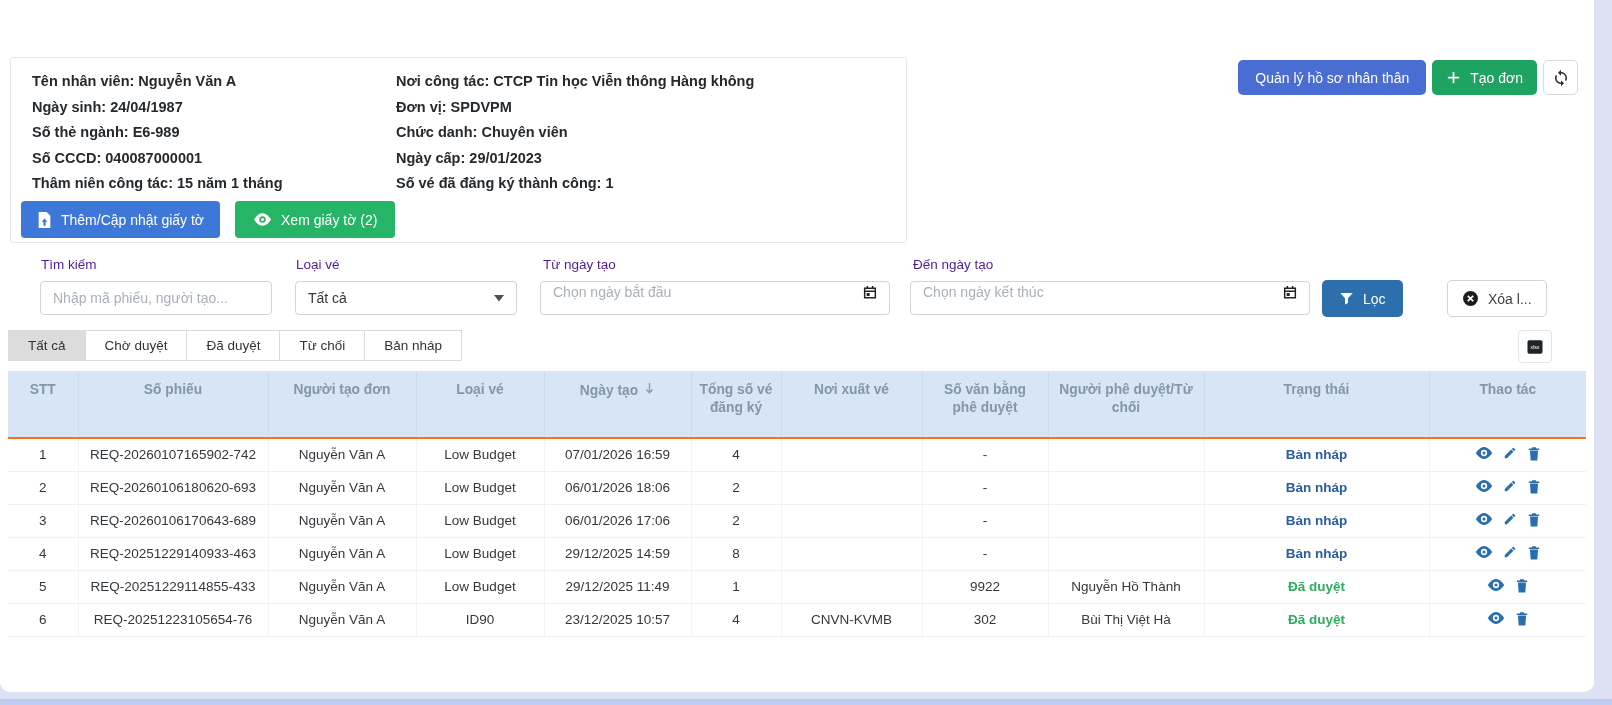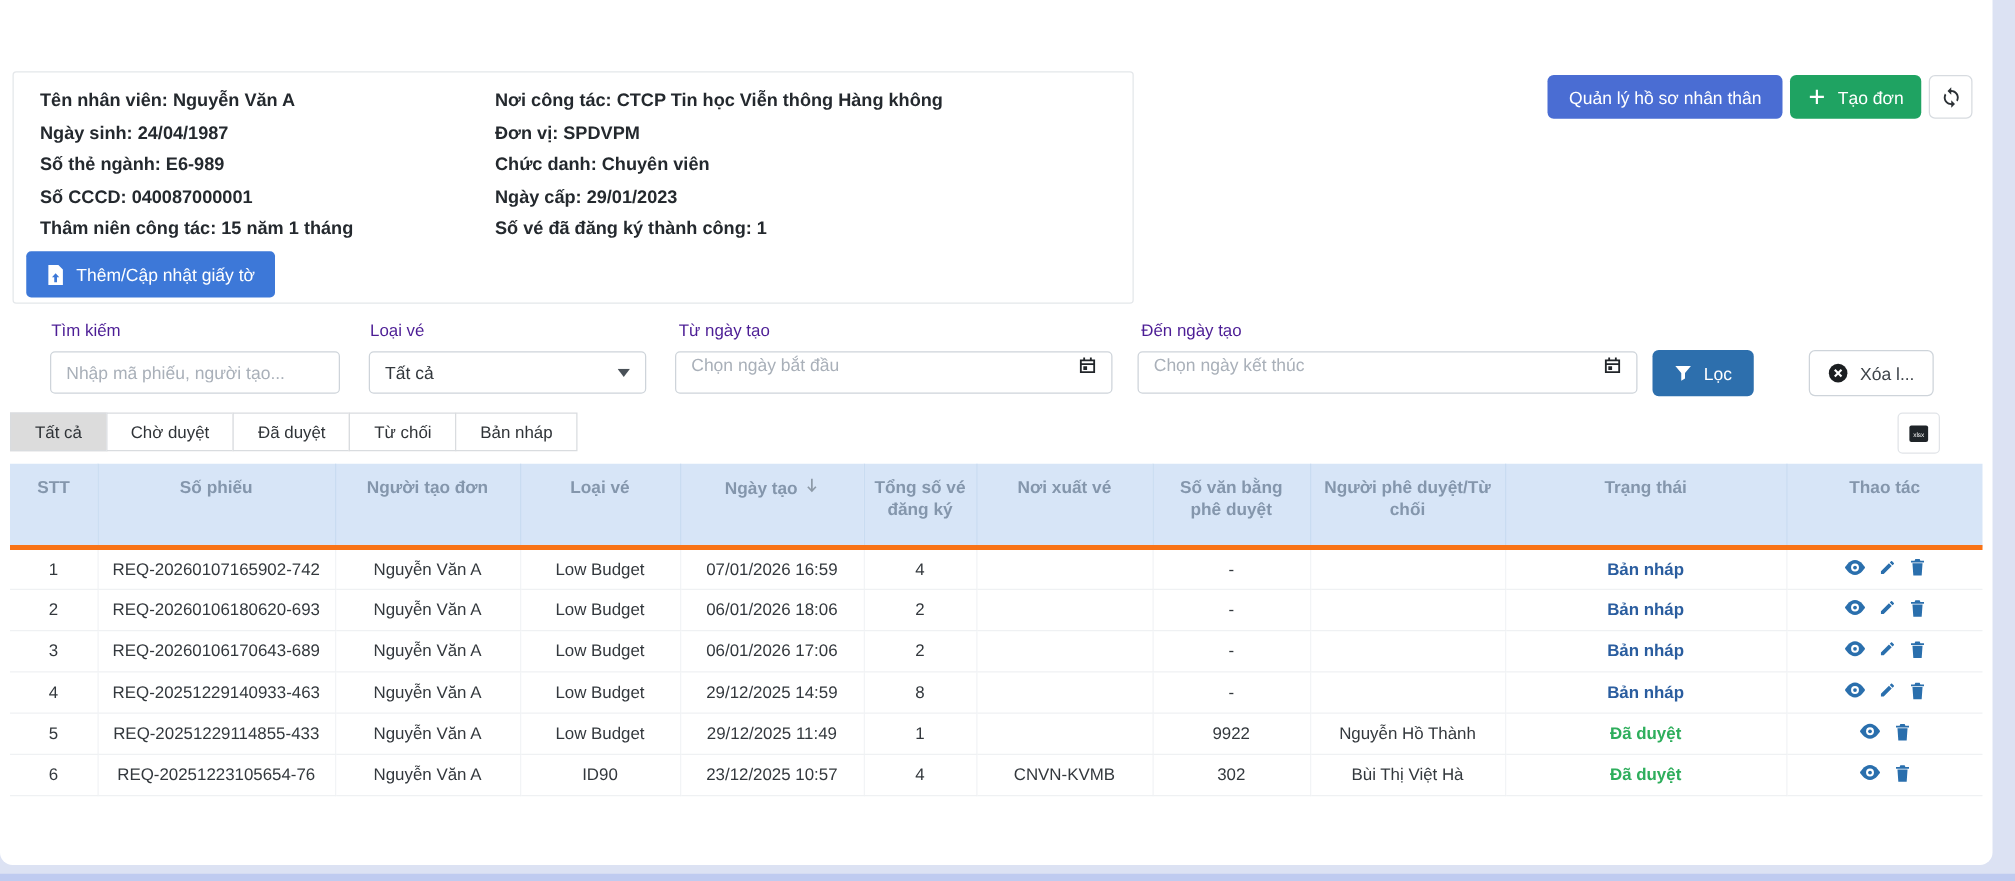--- a/index.html
+++ b/index.html
@@ -73,21 +73,21 @@
   .btn-export{position:absolute;top:330px;left:1518px;width:34px;height:33px;background:#fff;
        border:1px solid #e1e4e8;border-radius:4px;display:flex;align-items:center;
        justify-content:center;cursor:pointer;}
   
   .data-table{position:absolute;top:371px;left:8px;width:1578px;border-collapse:collapse;
        table-layout:fixed;font-size:13.5px;color:#33383d;}
   .data-table thead th{background:var(--header-bg);color:var(--header-text);font-weight:600;
        font-size:13.8px;text-align:center;vertical-align:top;padding:10px 8px 8px;line-height:18px;
        border-right:1px solid #c9dcf1;height:67px;cursor:pointer;}
   .data-table thead th:last-child{border-right:none;}
-  .data-table thead tr{border-bottom:4px solid #f97316;}
+  .data-table thead tr{border-bottom:2px solid #f97316;}
   .data-table tbody td{height:33px;padding:0 8px;text-align:center;
        border-bottom:1px solid #eff1f3;border-right:1px solid #f2f4f6;overflow:hidden;white-space:nowrap;}
   .data-table tbody td:last-child{border-right:none;}
   .status{font-weight:700;}
   .status.draft{color:var(--draft);}
   .status.approved{color:var(--approved);}
   .actions{white-space:nowrap;}
   .icon-btn{background:none;border:none;padding:0 5px;color:var(--icon-blue);cursor:pointer;vertical-align:middle;}
   .sort-wrap{display:inline-flex;align-items:flex-end;gap:6px;}
   .sort-arrow{color:#8d9aa8;margin-top:1px;}
@@ -114,20 +114,30 @@
     </div>
     <div class="emp-buttons">
       <button class="btn btn-add-docs">
         <span style="display:inline-flex;">
           <svg width="15" height="16" viewBox="0 0 20 22">
               <path fill="#fff" d="M2 0h11l5 5v17H2z"></path>
               <path fill="#3d78d8" d="M8.5 19v-5.5H6L10 9l4 4.5h-2.5V19z"></path>
             </svg>
         </span>
         <span>Thêm/Cập nhật giấy tờ</span>
+      </button>
+      <button class="btn btn-view-docs">
+        <span style="display:inline-flex;">
+          <svg width="19" height="15" viewBox="0 0 24 18">
+              <path fill="#fff" d="M12 1C5.7 1 1.2 9 1.2 9S5.7 17 12 17s10.8-8 10.8-8S18.3 1 12 1z"></path>
+              <circle cx="12" cy="9" r="4.1" fill="#26b467"></circle>
+              <circle cx="12" cy="9" r="1.9" fill="#fff"></circle>
+            </svg>
+        </span>
+        <span>Xem giấy tờ (2)</span>
       </button>
     </div>
   </div>
 
   <div class="top-actions">
     <button class="btn btn-manage">
       <span>Quản lý hồ sơ nhân thân</span>
     </button>
     <button class="btn btn-create">
       <span style="display:inline-flex;">

